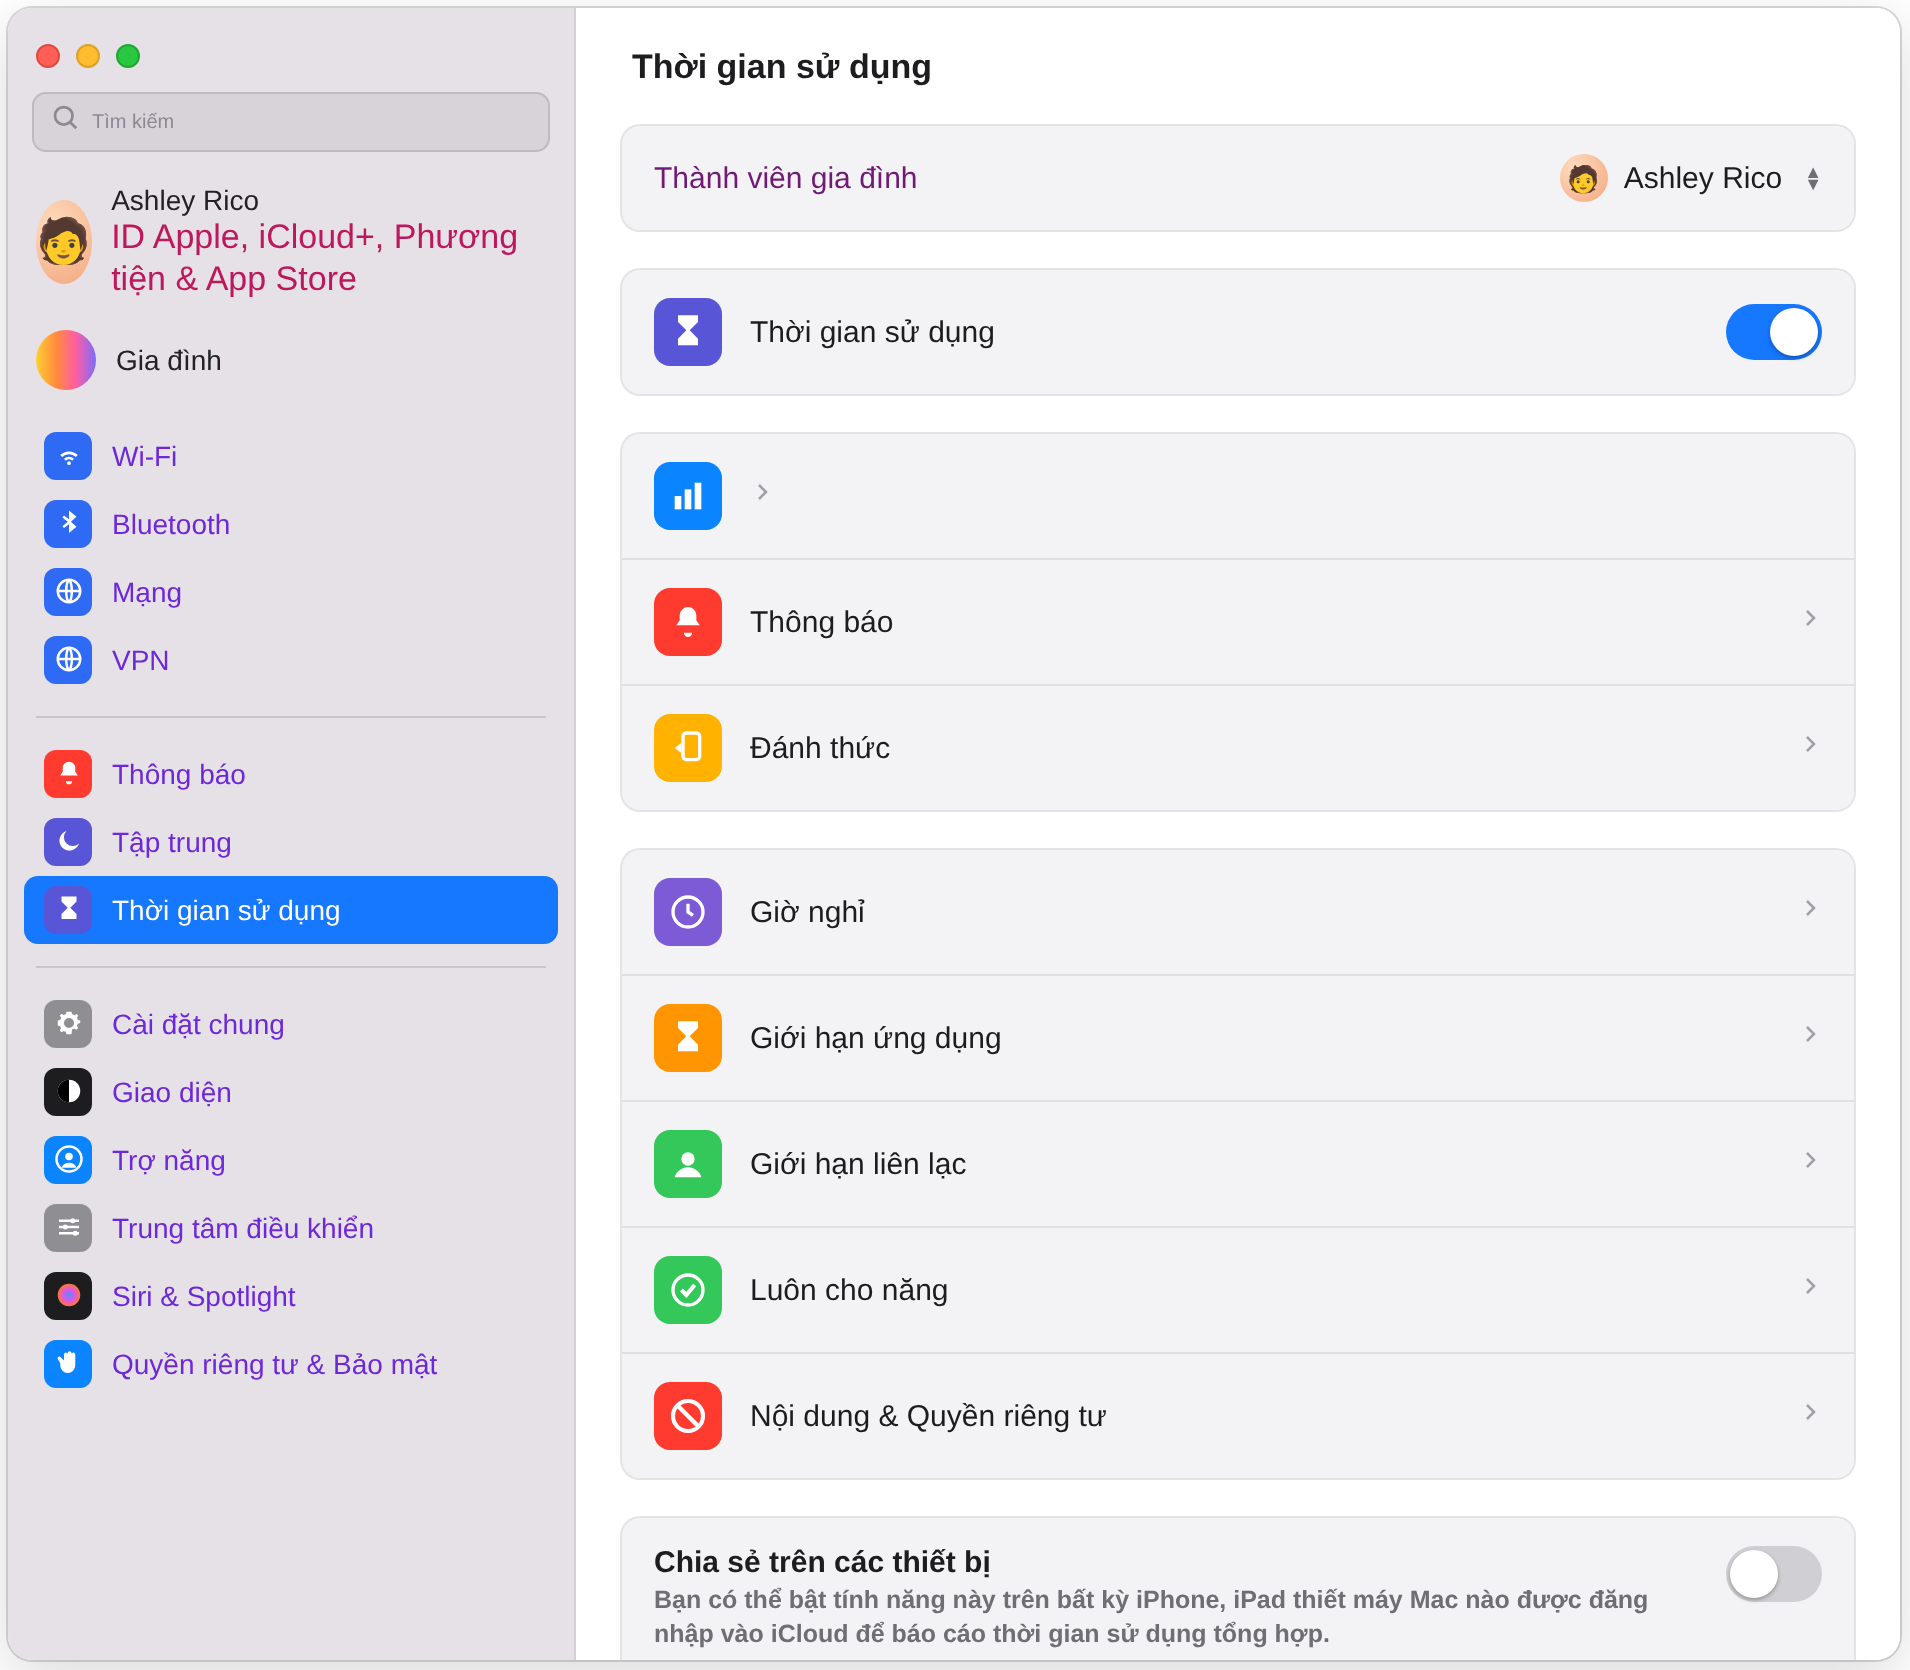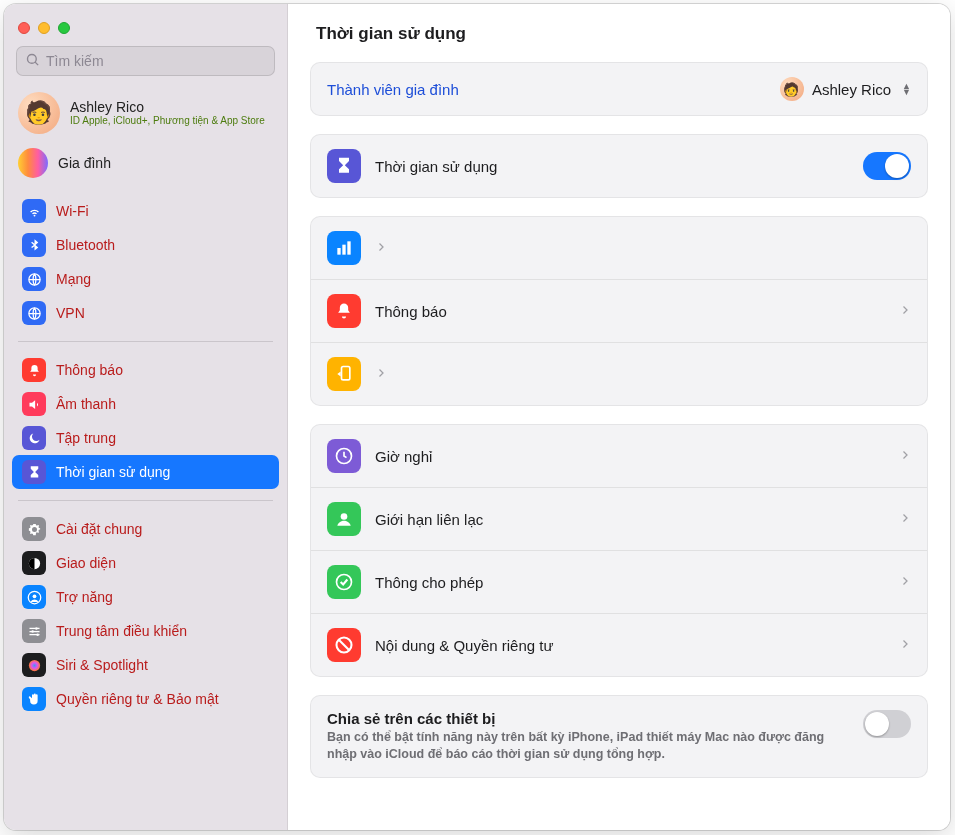--- a/index.html
+++ b/index.html
@@ -35,48 +35,48 @@
   .search {
     display:flex; align-items:center; gap:6px;
     background: rgba(0,0,0,0.06);
     border: 1px solid rgba(0,0,0,0.12);
     border-radius: 7px;
     height: 30px; padding: 0 8px;
     color: #7b7680;
   }
   .search input{
     border:none; background:transparent; outline:none;
-    font-size:14px; color:#737373; flex:1;
+    font-size:10px; color:#737373; flex:1;
   }
   .search input::placeholder{color:#8d8893;}
   .account { display:flex; gap:10px; padding: 6px 14px 8px; align-items:center;}
   .avatar-lg {
     width:42px; height:42px; border-radius:50%;
     background: radial-gradient(circle at 30% 30%, #ffdcbf, #f2a77e);
     display:flex; align-items:center; justify-content:center;
     font-size:22px;
   }
   .account .name{font-size:14px; font-weight:500; color:#222;}
-  .account .sub{font-size:10px; color:#4d7c0f; line-height:1.25;}
+  .account .sub{font-size:17px; color:#be185d; line-height:1.25;}
   .family-row{
     display:flex; align-items:center; gap:10px;
     padding: 6px 14px 10px; font-size:14px; color:#222;
   }
   .family-icon{
     width:30px; height:30px; border-radius:50%;
     background: linear-gradient(90deg,#ffcf33,#ff8b3d,#ff5da2,#7c6cff);
     position:relative;
   }
   .scroll { overflow-y:auto; padding-bottom:10px;}
   .group { padding: 6px 8px 6px; }
   .item {
     display:flex; align-items:center; gap:10px;
     padding: 5px 10px;
     border-radius:7px;
-    font-size:14px; color:#b91c1c;
+    font-size:14px; color:#6d28d9;
     cursor:default;
   }
   .item.selected{ background:#1677ff; color:#fff; }
   .item.selected .sidebar-icon{ filter:none; }
   .sidebar-icon{
     width:24px; height:24px; border-radius:6px;
     display:flex; align-items:center; justify-content:center;
     flex-shrink:0;
   }
   .sidebar-icon svg{width:15px;height:15px;}
@@ -104,21 +104,21 @@
   .row + .row { border-top:1px solid rgba(0,0,0,0.08);}
   .row-icon{
     width:34px; height:34px; border-radius:8px;
     display:flex; align-items:center; justify-content:center;
     flex-shrink:0;
   }
   .row-icon svg{width:20px;height:20px;}
   .row-label{ font-size:15px; color:#1d1d1f; flex:1;}
   .chevron{ color:#a0a0a5; }
   .member-row{ padding:14px 16px; display:flex; align-items:center;}
-  .member-label{ font-size:15px; color:#1d4ed8; flex:1;}
+  .member-label{ font-size:15px; color:#701a75; flex:1;}
   .member-picker{
     display:flex; align-items:center; gap:8px;
     font-size:15px; color:#1d1d1f;
   }
   .member-picker .mini-av{
     width:24px; height:24px; border-radius:50%;
     background: radial-gradient(circle at 30% 30%, #ffdcbf, #f2a77e);
     display:flex; align-items:center; justify-content:center;
     font-size:13px;
   }
@@ -222,28 +222,20 @@
         </div>
         <div class="divider"></div>
         <div class="group">
           <div class="item">
             <div class="sidebar-icon" style="background: rgb(255, 59, 48);">
               <svg viewBox="0 0 24 24">
                 <path d="M12 3a5 5 0 015 5v3l2 3H5l2-3V8a5 5 0 015-5zm0 18a2.5 2.5 0 002.5-2.5h-5A2.5 2.5 0 0012 21z" fill="#fff"></path>
               </svg>
             </div>
             <span>Thông báo</span>
-          </div>
-          <div class="item">
-            <div class="sidebar-icon" style="background: rgb(255, 59, 92);">
-              <svg viewBox="0 0 24 24">
-                <path d="M4 9v6h4l5 4V5L8 9H4zm12 0a4 4 0 010 6" fill="#fff"></path>
-              </svg>
-            </div>
-            <span>Âm thanh</span>
           </div>
           <div class="item">
             <div class="sidebar-icon" style="background: rgb(88, 86, 214);">
               <svg viewBox="0 0 24 24">
                 <path d="M20 14A8 8 0 1110 4a7 7 0 0010 10z" fill="#fff"></path>
               </svg>
             </div>
             <span>Tập trung</span>
           </div>
           <div class="item selected">
@@ -379,59 +371,71 @@
                 <path d="M9 5l7 7-7 7"></path>
               </svg></span>
           </div>
           <div class="row">
             <div class="row-icon" style="background: rgb(255, 179, 0);">
               <svg viewBox="0 0 24 24">
                 <rect x="9" y="3" width="10" height="16" rx="2" fill="none" stroke="#fff" stroke-width="2"></rect>
                 <path d="M4 12l4-3v6l-4-3z" fill="#fff"></path>
               </svg>
             </div>
+            <div class="row-label">Đánh thức</div>
             <span class="chevron"><svg viewBox="0 0 24 24" width="12" height="12" fill="none" stroke="currentColor" stroke-width="2.5">
                 <path d="M9 5l7 7-7 7"></path>
               </svg></span>
           </div>
         </div>
 
       <div class="card" id="limit-card">
           <div class="row">
             <div class="row-icon" style="background: rgb(125, 91, 214);">
               <svg viewBox="0 0 24 24">
                 <circle cx="12" cy="12" r="9" fill="none" stroke="#fff" stroke-width="2"></circle>
                 <path d="M12 7v5l3 2" stroke="#fff" stroke-width="2" fill="none"></path>
               </svg>
             </div>
             <div class="row-label">Giờ nghỉ</div>
             <span class="chevron"><svg viewBox="0 0 24 24" width="12" height="12" fill="none" stroke="currentColor" stroke-width="2.5">
                 <path d="M9 5l7 7-7 7"></path>
               </svg></span>
           </div>
           <div class="row">
+            <div class="row-icon" style="background: rgb(255, 149, 0);">
+              <svg viewBox="0 0 24 24">
+                <path d="M6 2h12v4l-5 5 5 5v4H6v-4l5-5-5-5V2z" fill="#fff"></path>
+              </svg>
+            </div>
+            <div class="row-label">Giới hạn ứng dụng</div>
+            <span class="chevron"><svg viewBox="0 0 24 24" width="12" height="12" fill="none" stroke="currentColor" stroke-width="2.5">
+                <path d="M9 5l7 7-7 7"></path>
+              </svg></span>
+          </div>
+          <div class="row">
             <div class="row-icon" style="background: rgb(52, 199, 89);">
               <svg viewBox="0 0 24 24">
                 <circle cx="12" cy="9" r="4" fill="#fff"></circle>
                 <path d="M4 20c1-4 5-6 8-6s7 2 8 6" fill="#fff"></path>
               </svg>
             </div>
             <div class="row-label">Giới hạn liên lạc</div>
             <span class="chevron"><svg viewBox="0 0 24 24" width="12" height="12" fill="none" stroke="currentColor" stroke-width="2.5">
                 <path d="M9 5l7 7-7 7"></path>
               </svg></span>
           </div>
           <div class="row">
             <div class="row-icon" style="background: rgb(52, 199, 89);">
               <svg viewBox="0 0 24 24">
                 <circle cx="12" cy="12" r="9" fill="none" stroke="#fff" stroke-width="2"></circle>
                 <path d="M8 12l3 3 5-6" stroke="#fff" stroke-width="2.5" fill="none"></path>
               </svg>
             </div>
-            <div class="row-label">Thông cho phép</div>
+            <div class="row-label">Luôn cho năng</div>
             <span class="chevron"><svg viewBox="0 0 24 24" width="12" height="12" fill="none" stroke="currentColor" stroke-width="2.5">
                 <path d="M9 5l7 7-7 7"></path>
               </svg></span>
           </div>
           <div class="row">
             <div class="row-icon" style="background: rgb(255, 59, 48);">
               <svg viewBox="0 0 24 24">
                 <circle cx="12" cy="12" r="9" fill="none" stroke="#fff" stroke-width="2.5"></circle>
                 <line x1="6" y1="6" x2="18" y2="18" stroke="#fff" stroke-width="2.5"></line>
               </svg>

